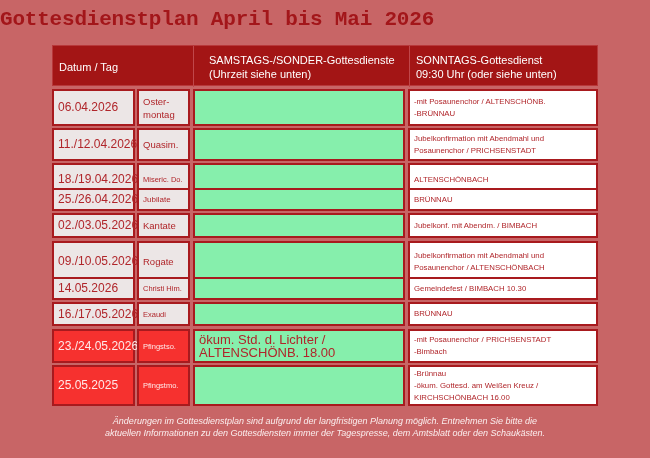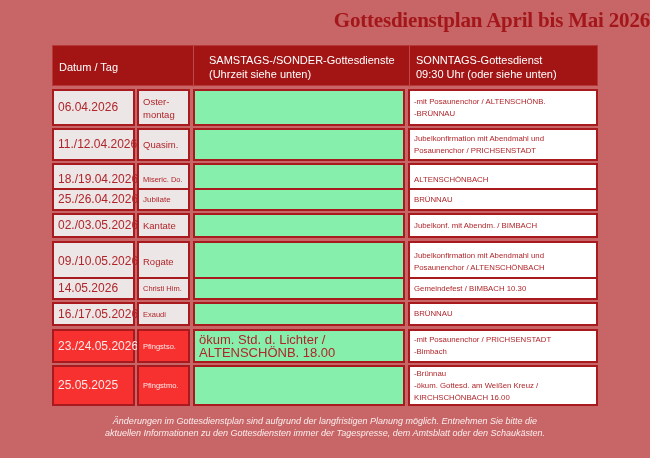--- a/index.html
+++ b/index.html
@@ -4,22 +4,22 @@
 <style>
   html, body { margin: 0; padding: 0; }
   body {
     width: 650px; height: 458px; overflow: hidden;
     background: #c86566;
     font-family: "Liberation Sans", "DejaVu Sans", sans-serif;
     position: relative;
   }
   .title {
     position: absolute; left: 0; top: 8px; width: 650px;
-    text-align: right;
-    font-family: Liberation Serif, serif;
+    text-align: left;
+    font-family: Liberation Mono, monospace;
     font-weight: bold; font-size: 21px;
     color: #a3161a;
     letter-spacing: -0.2px;
   }
   .header {
     position: absolute; left: 52px; top: 45px; width: 546px; height: 41px;
     background: #a31515;
     border: 1px solid #b8383a;
     box-sizing: border-box;
   }

